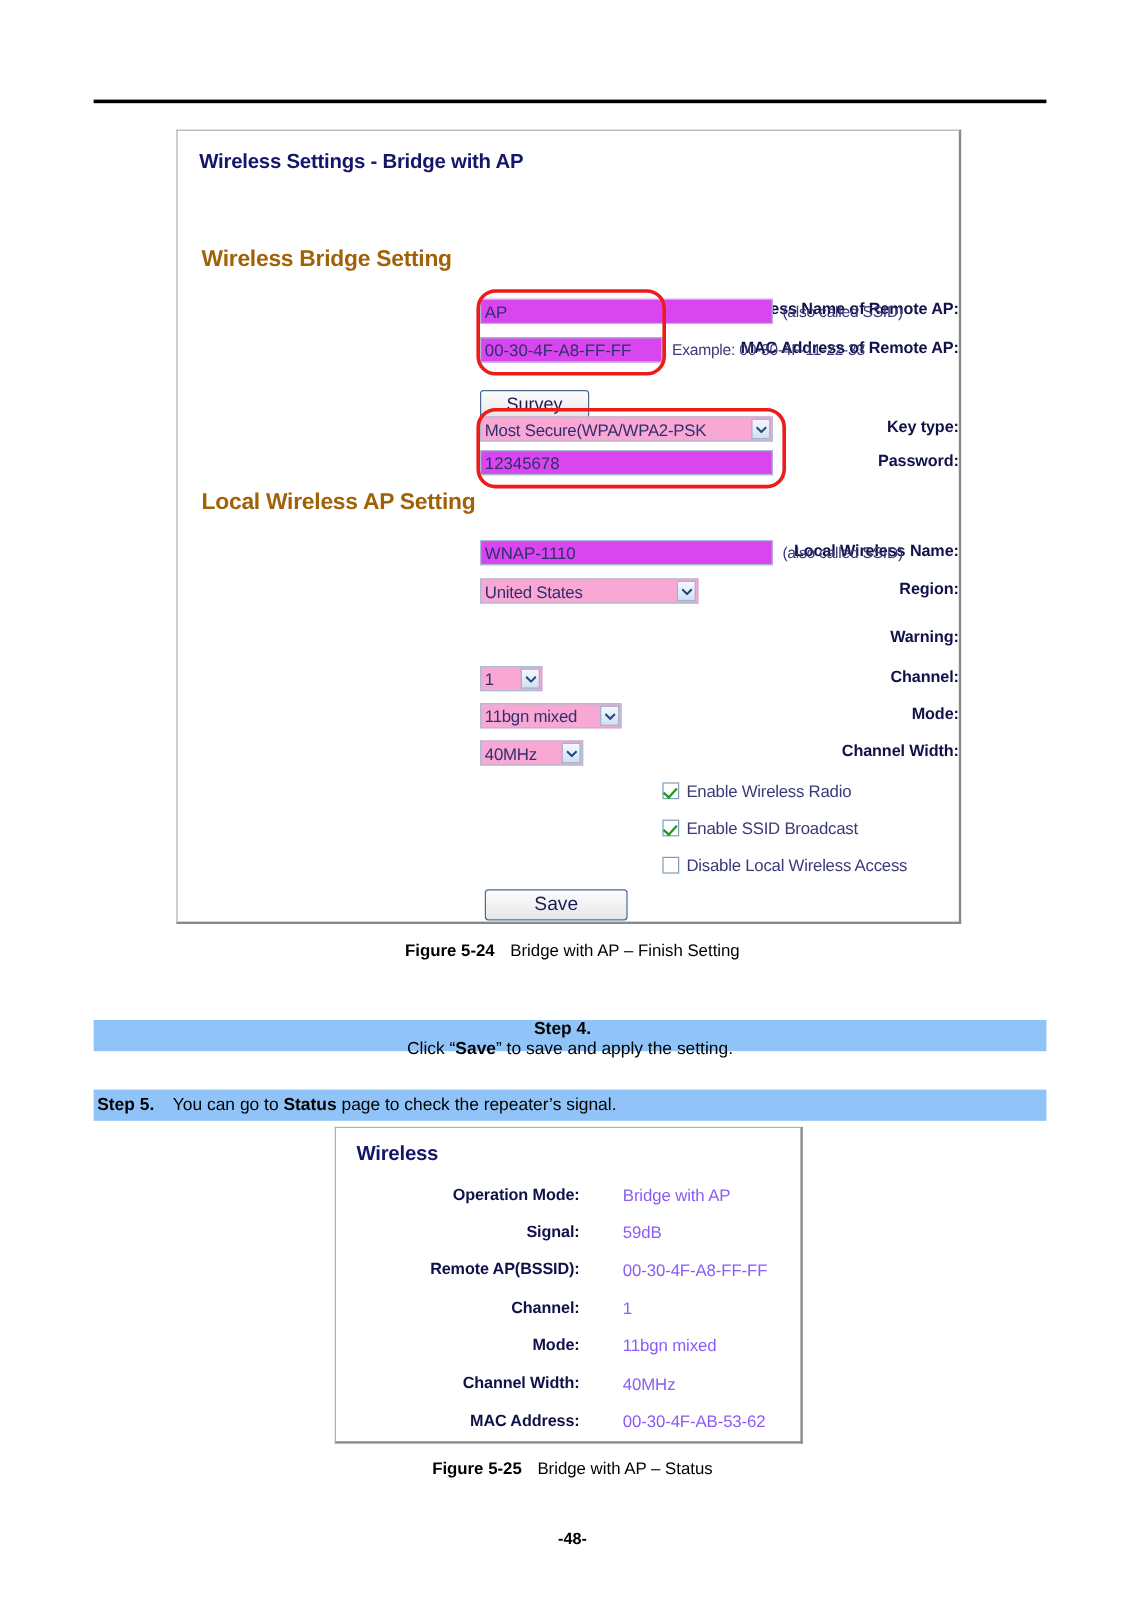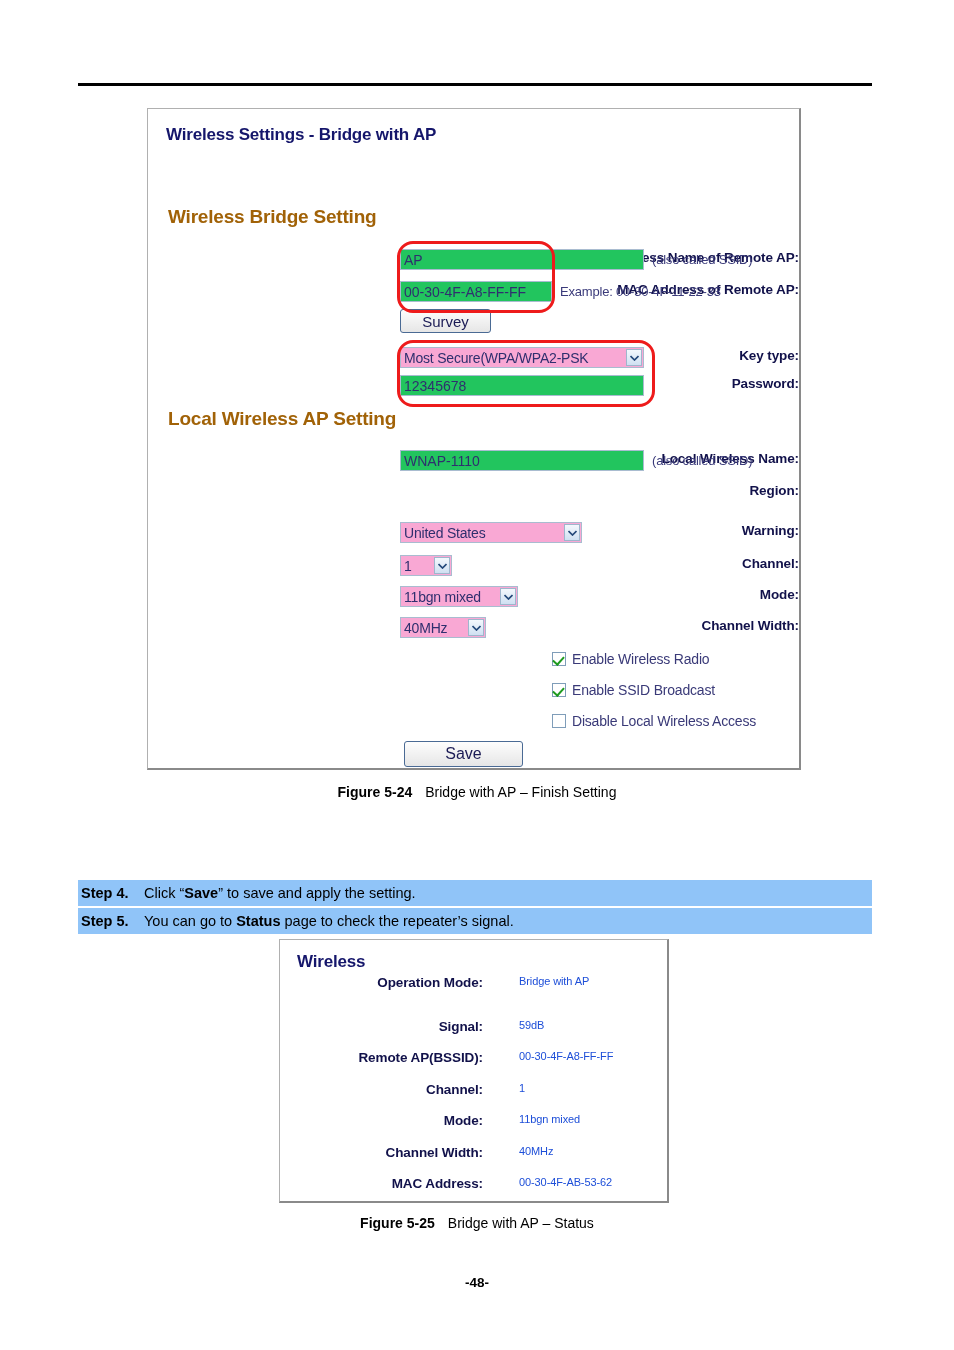--- a/index.html
+++ b/index.html
@@ -89,21 +89,21 @@
     font-size: 13px;
     color: #3a3a7a;
     white-space: nowrap;
     letter-spacing: -0.2px;
   }
 
   
   .txt {
     box-sizing: border-box;
     border: 1px solid #a9bcd0;
-    background: #22c55e;
+    background: #d946ef;
     font-family: "Liberation Sans", sans-serif;
     font-size: 14px;
     color: #2f2f6e;
     padding: 1px 3px;
     height: 21px;
     line-height: 19px;
     outline: none;
   }
   .txt.wide { width: 244px; }
   .txt.mac  { width: 152px; }
@@ -139,21 +139,21 @@
     background: linear-gradient(#f4f8fd, #cfe0f2);
     border: 1px solid #9fb6cd;
     box-sizing: border-box;
     display: flex;
     align-items: center;
     justify-content: center;
   }
   .sel .arrow svg { display: block; }
 
   .sel.keytype { width: 244px; }
-  .sel.region  { width: 182px; margin-top: 40px; }
+  .sel.region  { width: 182px; }
   .sel.chan    { width: 52px; }
   .sel.mode    { width: 118px; }
   .sel.cwidth  { width: 86px; }
 
   
   .btn {
     box-sizing: border-box;
     display: inline-flex;
     align-items: center;
     justify-content: center;
@@ -292,22 +292,22 @@
     text-align: right;
     font-size: 13.5px;
     font-weight: bold;
     color: #11114a;
     white-space: nowrap;
     letter-spacing: -0.1px;
   }
   .p2-val {
     position: absolute;
     left: 239px;
-    font-size: 11px;
-    color: #1d4ed8;
+    font-size: 14px;
+    color: #8b5cf6;
     white-space: nowrap;
     letter-spacing: -0.1px;
   }
 
   
   .page-num {
     position: absolute;
     left: 0;
     width: 954px;
     top: 1275px;
@@ -338,21 +338,21 @@
 
   <div class="row" style="top:173px;">
     <div class="lbl">MAC Address of Remote AP:</div>
     <div class="ctl">
       <input class="txt mac" type="text" value="00-30-4F-A8-FF-FF" style="">
     </div>
     <div class="hint" style="left:412px; top:2px;text-align:right;">Example: 00-30-4F-11-22-33</div>
   </div>
 
   <div class="row" style="top:200px;">
-    <div class="ctl" style="top:0;">
+    <div class="ctl" style="top:16px;">
       <button class="btn survey">Survey</button>
     </div>
   </div>
 
   <div class="row" style="top:239px;">
     <div class="lbl">Key type:</div>
     <div class="ctl">
       <div class="sel keytype">
         <span class="sel-text">Most Secure(WPA/WPA2-PSK</span>
         <span class="arrow">
@@ -463,34 +463,34 @@
   <div class="ring" style="left:249px; top:132px; width:158px; height:72px;"></div>
 
   <div class="ring" style="left:249px; top:231px; width:258px; height:67px;"></div>
 
 </div>
 
 <div class="caption" style="top:784px;">
   <b>Figure 5-24</b><span class="gap"></span><span>Bridge with AP – Finish Setting</span>
 </div>
 
-<div class="step-band" style="top:880px;">
+<div class="step-band" style="top:850px;flex-direction:column;">
   <span class="step-no">Step 4.</span>
   <span class="step-txt"><span>Click “</span><b>Save</b><span>” to save and apply the setting.</span></span>
 </div>
 
 <div class="step-band" style="top:908px;">
   <span class="step-no">Step 5.</span>
   <span class="step-txt"><span>You can go to </span><b>Status</b><span> page to check the repeater’s signal.</span></span>
 </div>
 
 <div class="panel-2">
   <div class="p2-title">Wireless</div>
 
-  <div class="p2-row" style="top:35px;">
+  <div class="p2-row" style="top:48px;">
     <span class="p2-lbl">Operation Mode:</span>
     <span class="p2-val">Bridge with AP</span>
   </div>
   <div class="p2-row" style="top:79px;">
     <span class="p2-lbl">Signal:</span>
     <span class="p2-val">59dB</span>
   </div>
   <div class="p2-row" style="top:110px;">
     <span class="p2-lbl">Remote AP(BSSID):</span>
     <span class="p2-val">00-30-4F-A8-FF-FF</span>

